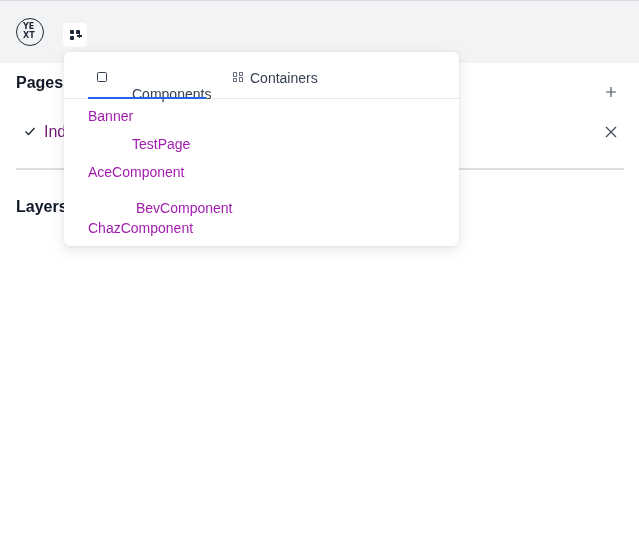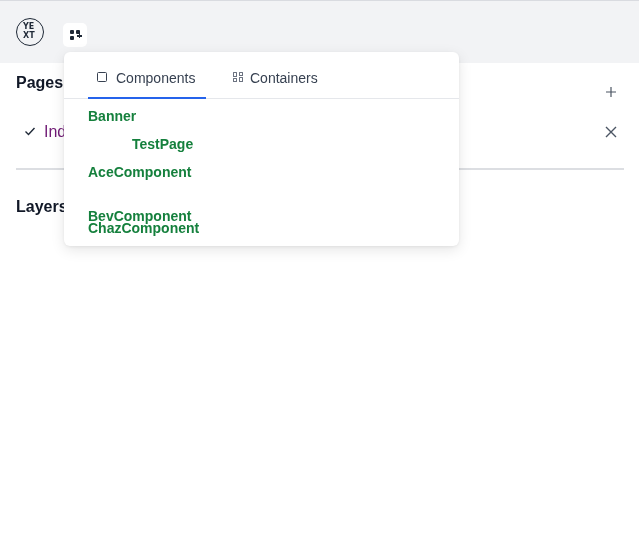--- a/index.html
+++ b/index.html
@@ -35,21 +35,21 @@
   .tab-components { left:24px; width:118px; }
   .tab-components .underline { position:absolute; left:0; bottom:-1px; width:118px; height:2px; background:#2563eb; }
   .tab-containers { left:166px; width:100px; }
   .tab-modules { left:288px; width:90px; }
   .ic-box { position:absolute; left:9px; top:4px; width:10px; height:10px; border:1px solid #374151;
             border-radius:1.5px; box-sizing:border-box; }
   .ic-grid { position:absolute; left:3px; top:4px; width:11px; height:11px; }
   .ic-grid i { position:absolute; width:4px; height:4px; border:1px solid #6b7280; box-sizing:border-box; border-radius:0.5px; }
   .ic-hex { position:absolute; left:0; top:4px; width:12px; height:12px; }
   .list { position:absolute; left:24px; top:56px; }
-  .item { position:absolute; left:0; font-size:14px; color:#15803d; white-space:nowrap; cursor:pointer;font-weight:bold; }
+  .item { position:absolute; left:0; font-size:14px; color:#a21caf; white-space:nowrap; cursor:pointer; }
 </style>
 </head>
 <body>
 
 <div class="topline"></div>
 <div class="header">
   <div class="logo">
     <span style="left:6px;top:4px;">YE</span>
     <span style="left:6px;top:13px;">XT</span>
   </div>
@@ -77,33 +77,33 @@
 <svg class="close-icon" viewBox="0 0 14 14">
   <path d="M2 2l10 10M12 2L2 12" stroke="#4b5563" stroke-width="1.4" fill="none"></path>
 </svg>
 <div class="divider"></div>
 <div class="sec-title layers-title">Layers</div>
 
 <div class="popover">
   <div class="tabs">
     <div class="tab tab-components">
       <span class="ic-box"></span>
-      <span class="lbl" style="left:28px;">Components</span>
+      <span class="lbl" style="left:44px;margin-top:16px;">Components</span>
       <div class="underline"></div>
     </div>
     <div class="tab tab-containers">
       <span class="ic-grid">
         <i style="left:0;top:0;height:5px;"></i>
           <i style="left:6px;top:0;"></i>
         <i style="left:0;top:6px;"></i>
           <i style="left:6px;top:5px;height:5px;"></i>
       </span>
       <span class="lbl" style="left:20px;">Containers</span>
     </div>
   </div>
   <div class="list">
     <div class="item" style="top:0;">Banner</div>
     <div class="item" style="top:28px;margin-left:44px;">TestPage</div>
     <div class="item" style="top:56px;">AceComponent</div>
-    <div class="item" style="top:100px;">BevComponent</div>
+    <div class="item" style="top:92px;margin-left:48px;">BevComponent</div>
     <div class="item" style="top:112px;">ChazComponent</div>
   </div>
 </div>
 
 </body></html>

